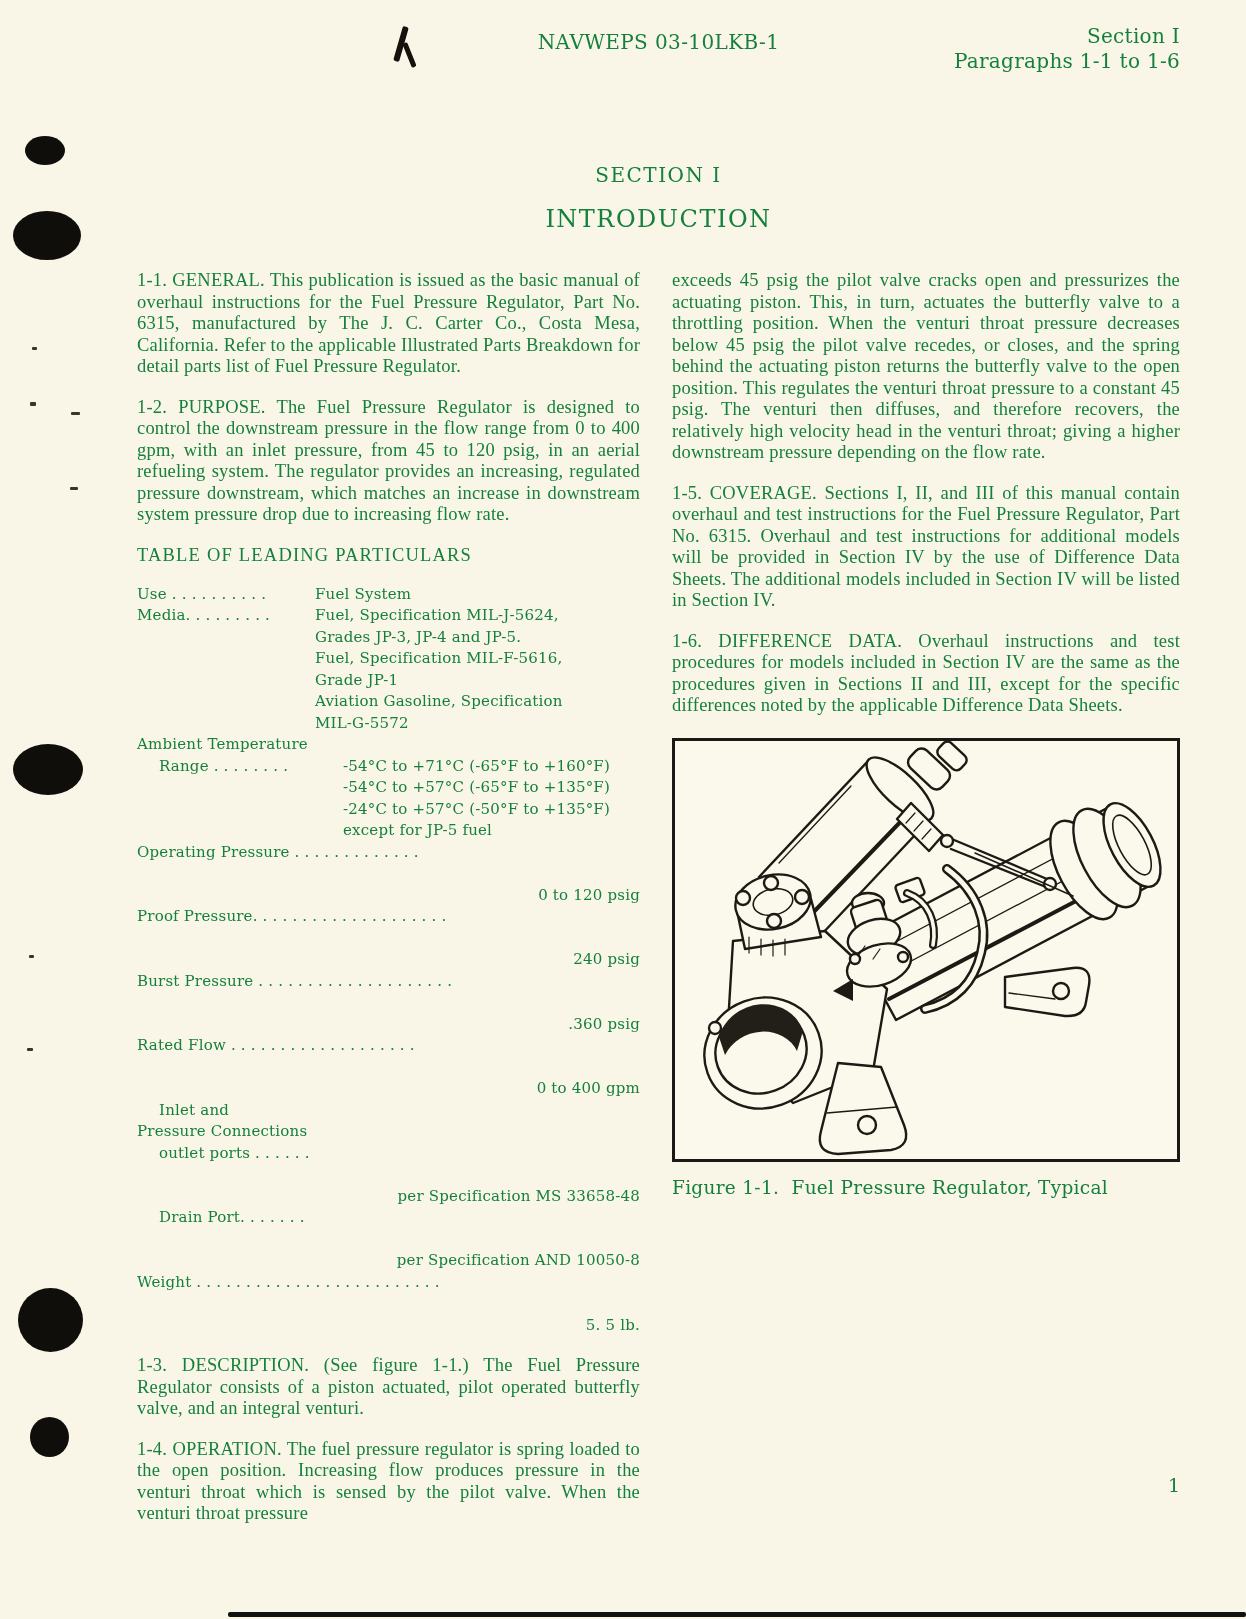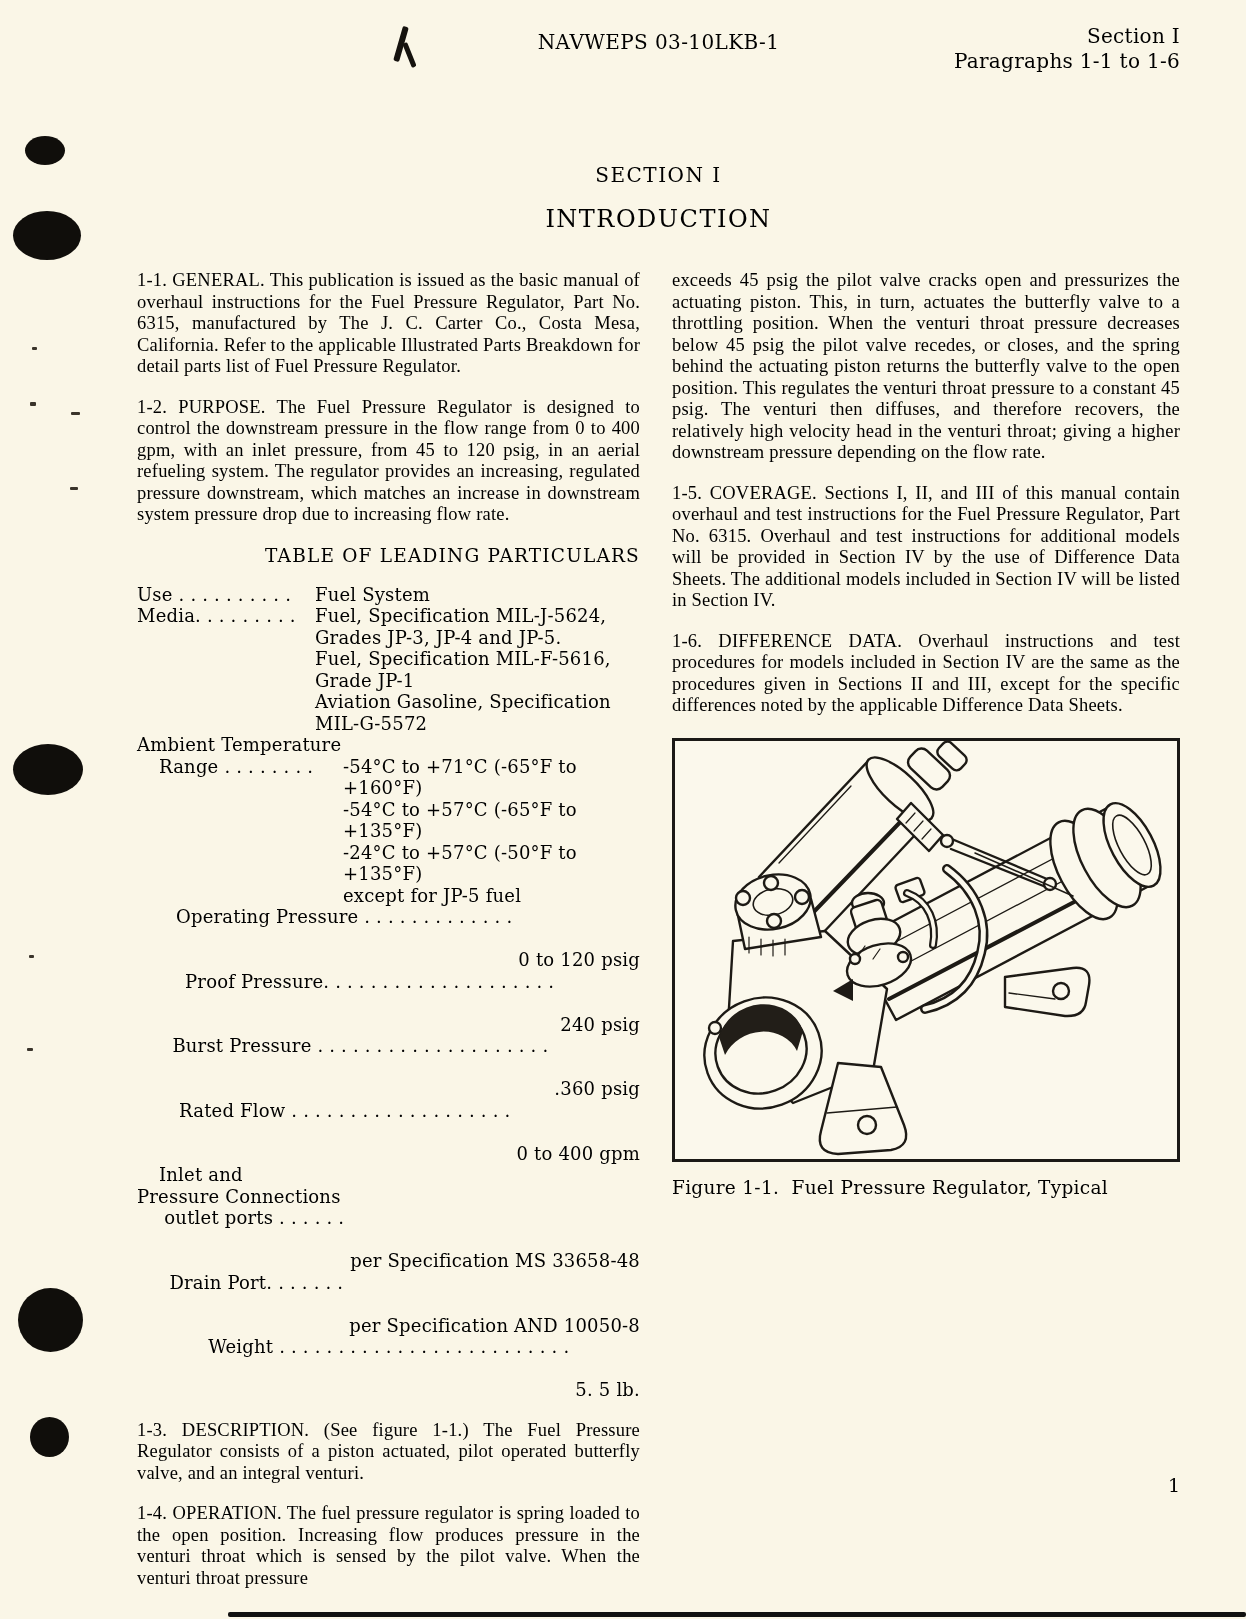--- a/index.html
+++ b/index.html
@@ -4,21 +4,21 @@
 <style>
   html,body{margin:0;padding:0;}
   body{
     width:1246px;height:1619px;
     font-family:"DejaVu Serif","Liberation Serif",serif;
     background:#efede4;
   }
   .page{
     position:relative;width:1246px;height:1619px;overflow:hidden;
     background:#faf6e7;
-    color:#000000;
+    color:#15803d;
   }
   
   .bottom-scan-edge{position:absolute;left:228px;right:0;bottom:2px;height:5px;background:#111;border-radius:2px;}
   .pen-mark{position:absolute;background:#15120e;border-radius:2px;}
   .pm1{left:398px;top:26px;width:6px;height:36px;transform:rotate(16deg);}
   .pm2{left:407px;top:42px;width:5px;height:26px;transform:rotate(-22deg);}
   
   .punch{position:absolute;background:#100e0b;border-radius:50%;}
   .p1{left:25px;top:136px;width:40px;height:29px;}
   .p2{left:13px;top:211px;width:68px;height:49px;}
@@ -41,28 +41,28 @@
     font-size:20px;letter-spacing:1.5px;}
   .sec-sub{position:absolute;left:137px;width:1043px;top:205px;text-align:center;
     font-size:24px;letter-spacing:1.5px;}
 
   
   .cols{position:absolute;left:137px;top:270px;width:1043px;display:flex;gap:32px;}
   .col-left{width:503px;}
   .col-right{width:508px;}
   .col p{margin:0 0 19px 0;font-size:18.5px;line-height:21.5px;text-align:justify;letter-spacing:.2px;font-family:Liberation Serif, serif;}
   .particulars{margin:6px 0 19px 0;}
-  .part-title{text-align:right;font-size:18.5px;letter-spacing:1.2px;margin:8px 0 18px 0;}
-  .prow{display:flex;font-size:18px;line-height:21.5px;letter-spacing:.2px;}
+  .part-title{text-align:left;font-size:18.5px;letter-spacing:1.2px;margin:8px 0 18px 0;font-family:Liberation Serif, serif;}
+  .prow{display:flex;font-size:15px;line-height:21.5px;letter-spacing:.2px;}
   .prow .lbl{white-space:pre-wrap;}
   .prow .val{white-space:pre-line;}
   .prow.colrow .lbl{flex:0 0 178px;}
   .prow.rangerow{padding-left:22px;}
   .prow.rangerow .lbl{flex:0 0 184px;}
-  .prow.fillrow{justify-content:flex-end;}
+  .prow.fillrow{justify-content:space-between;}
   .prow.fillrow .val{white-space:nowrap;margin-left:6px;margin-top:43px;}
   .prow.ind{padding-left:22px;}
 
   
   .figure-frame{margin-top:21px;border:3px solid #1b1916;width:502px;height:418px;box-sizing:content-box;background:#fbf8ec;}
   .fig-caption{margin-top:15px;text-align:left;font-size:18.5px;letter-spacing:.3px;white-space:pre-wrap;}
 
   .page-num{position:absolute;right:66px;top:1474px;font-size:19px;}
 </style>
 </head>

